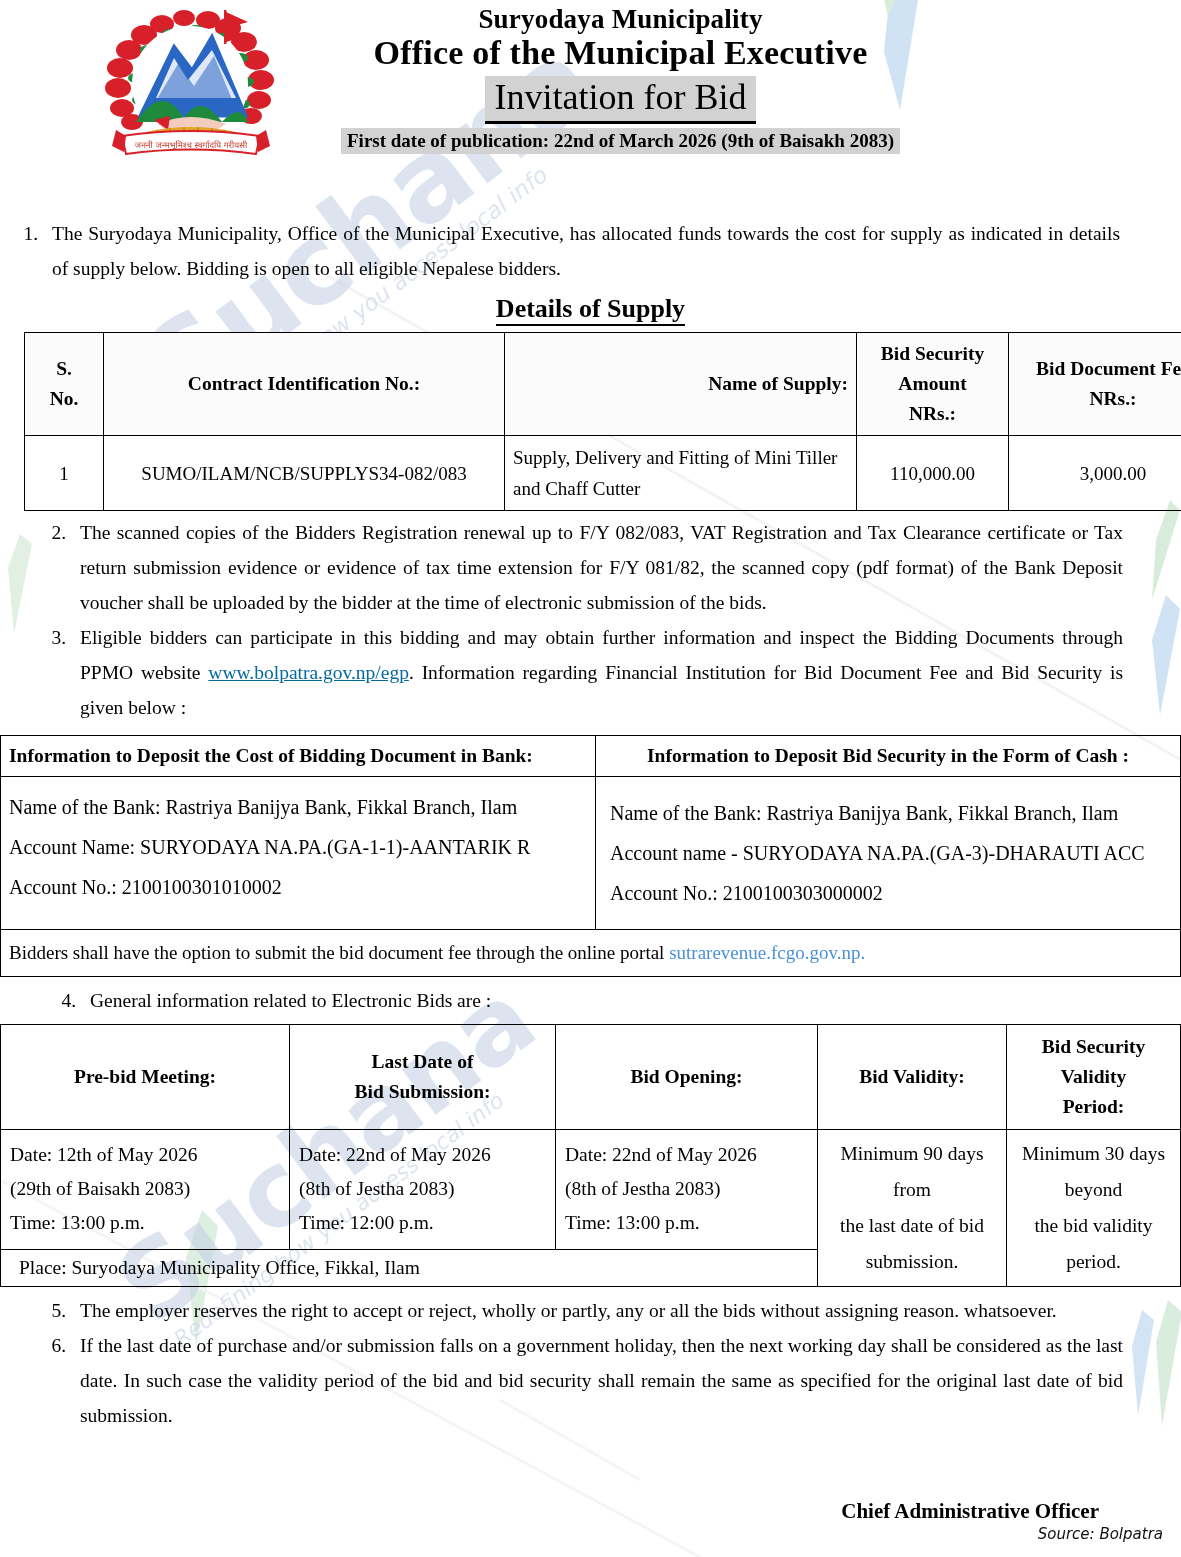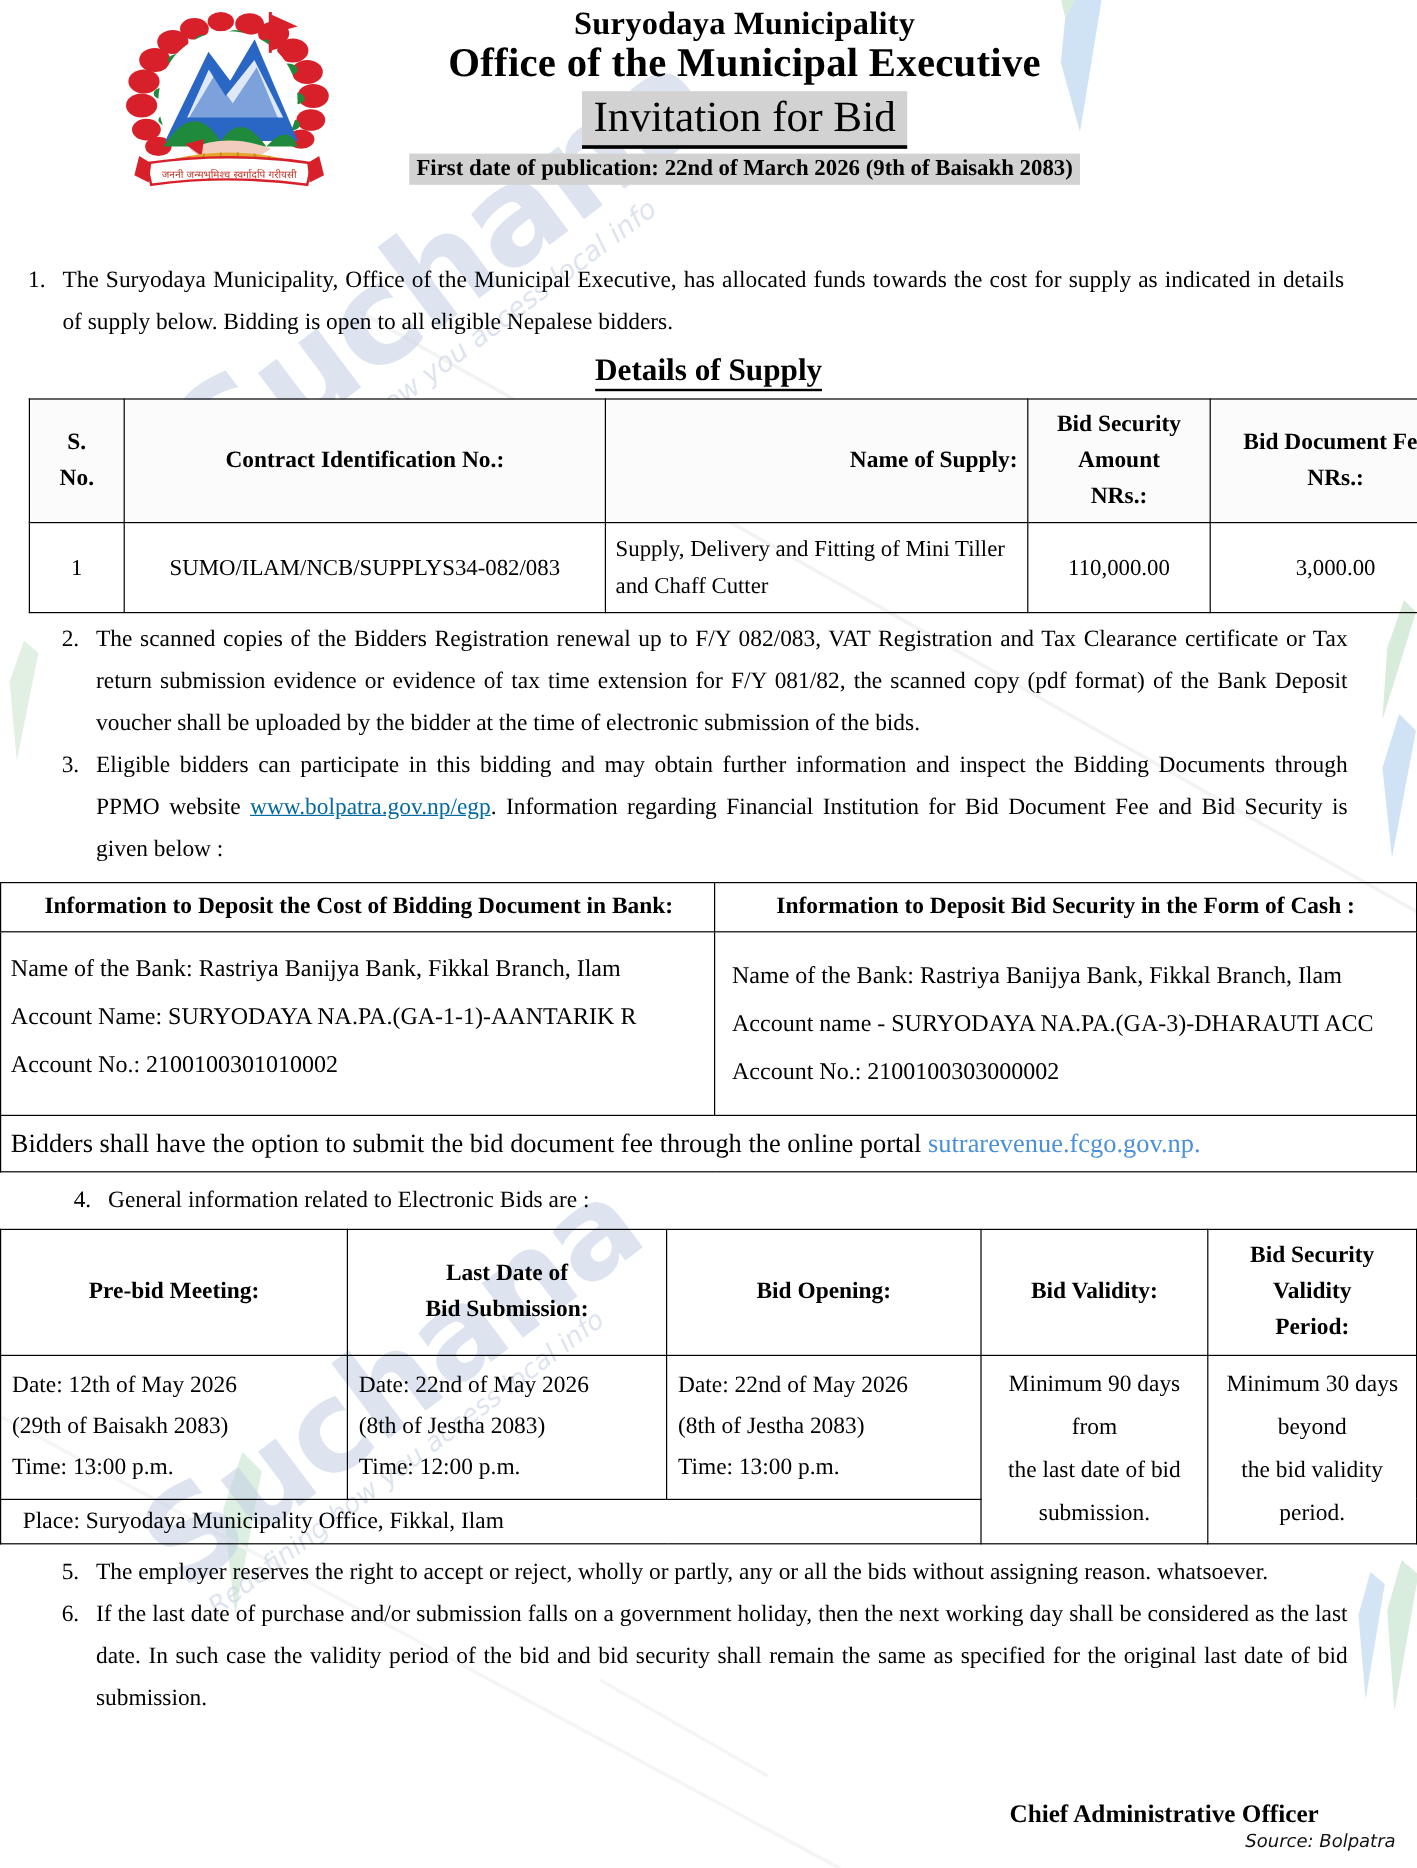--- a/index.html
+++ b/index.html
@@ -103,24 +103,24 @@
   .c-cid{width:384px;text-align:center;}
   .c-nos{width:335px;text-align:left;}
   .c-bsa{width:135px;text-align:center;}
   .c-bdf{width:192px;text-align:center;}
 
   .t-bank{width:1181px;table-layout:fixed;margin-top:10px;}
   .t-bank td{border:1px solid #000;font-size:20px;vertical-align:top;}
   .t-bank .bk-h{
     font-weight:bold;text-align:center;padding:9px 6px;font-size:19.5px;
   }
-  .t-bank .bk-h.left{text-align:center;padding-left:8px;}
+  .t-bank .bk-h.left{text-align:left;padding-left:8px;}
   .t-bank .bk-b{padding:10px 8px 16px 8px;line-height:40px;}
   .t-bank .bk-b.r{padding-left:14px;padding-top:16px;}
-  .t-bank .bk-foot{padding:8px 8px;font-size:22px;line-height:30px;}
+  .t-bank .bk-foot{padding:8px 8px;font-size:19px;line-height:30px;}
 
   .t-sched{width:1181px;table-layout:fixed;margin-top:6px;}
   .t-sched td{border:1px solid #000;font-size:19.5px;vertical-align:middle;}
   .t-sched thead td{
     font-weight:bold;text-align:center;padding:7px 4px;line-height:30px;height:64px;
   }
   .t-sched .cell-date{padding:8px 9px;line-height:34px;vertical-align:top;text-align:justify;}
   .t-sched .cell-c{text-align:center;line-height:36px;padding:6px 6px;vertical-align:top;}
   .t-sched .cell-place{text-align:left;padding:7px 18px;}
 

